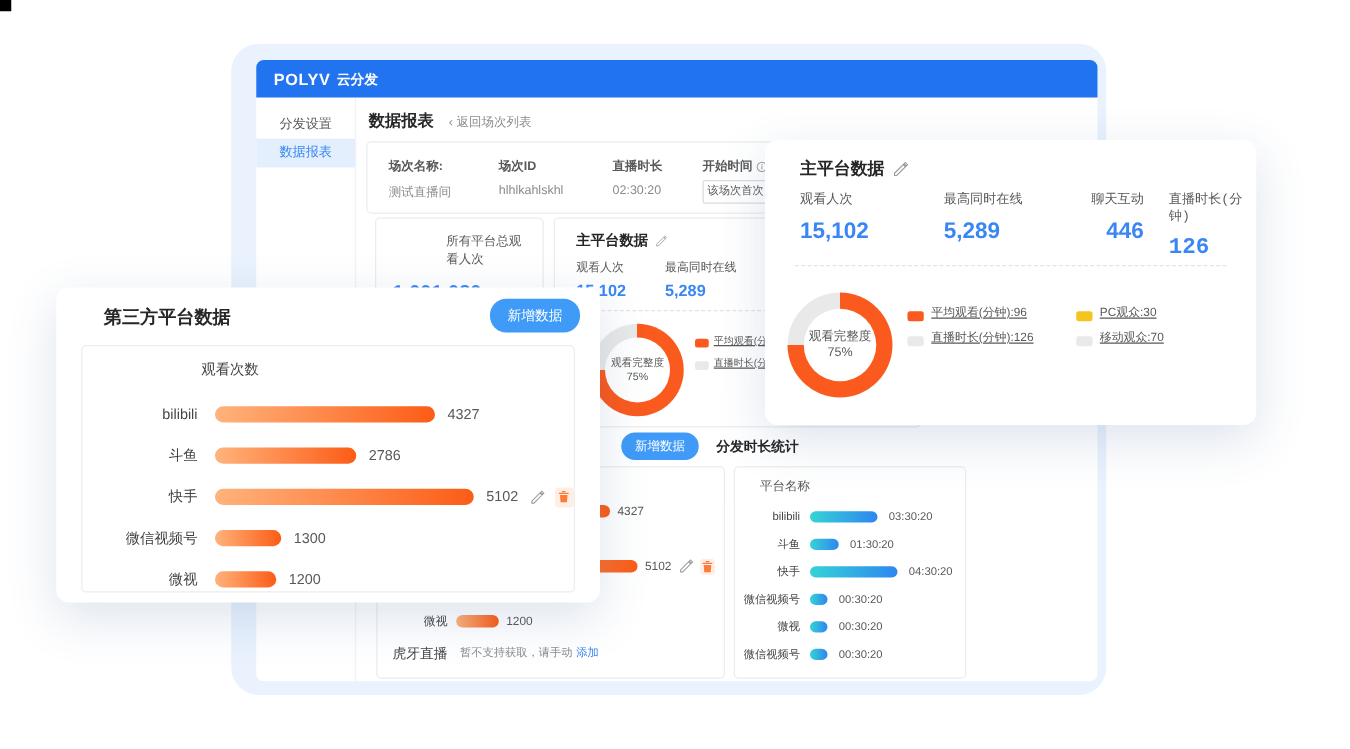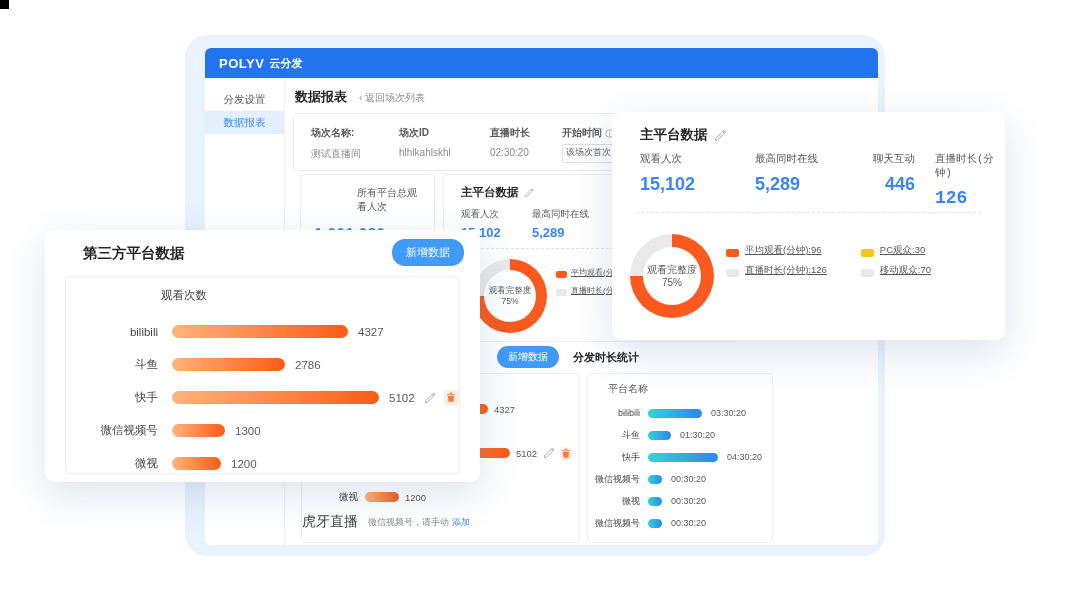--- a/index.html
+++ b/index.html
@@ -60,21 +60,21 @@
   
   .bg-bars-panel{position:absolute;left:16px;top:295px;width:279px;height:170px;padding-top:6px;}
   .bg-chart-header{margin-left:60px;font-size:10px;color:#434343;}
   .bg-rows{margin-top:4px;}
   .bar-row{display:flex;align-items:center;}
   .bar-row.bg{height:22px;}
   .bar-row.bg .bar-label{width:56px;text-align:right;font-size:9.5px;color:#434343;flex:none;}
   .bar-row.bg .bar-fill{height:10px;border-radius:5px;margin-left:7px;background:linear-gradient(90deg,#ffb37c,#fc5c16);}
   .bar-row.bg .bar-value{font-size:9.5px;color:#595959;margin-left:6px;}
   .note-row{display:flex;align-items:center;height:24px;margin-top:2px;}
-  .note-label{width:56px;text-align:right;font-size:14px;color:#434343;flex:none;}
+  .note-label{width:56px;text-align:right;font-size:11px;color:#434343;flex:none;}
   .note-text{font-size:9px;color:#8c8c8c;margin-left:10px;}
   .note-link{font-size:9px;color:#3a87f4;margin-left:3px;cursor:pointer;}
   
   .duration-panel{position:absolute;left:302px;top:295px;width:186px;height:170px;padding-top:8px;}
   .dur-header{margin-left:20px;font-size:10px;color:#595959;}
   .dur-rows{margin-top:6px;}
   .dur-row{display:flex;align-items:center;height:22px;}
   .dur-row .bar-label{width:52px;text-align:right;font-size:9px;color:#434343;flex:none;}
   .dur-row .bar-fill{height:9px;border-radius:4.5px;margin-left:8px;background:linear-gradient(90deg,#35d3d6,#2e86f0);}
   .dur-row .bar-value{font-size:9px;color:#595959;margin-left:9px;}
@@ -244,21 +244,21 @@
                 <span class="bar-value">1300</span>
               </div>
               <div class="bar-row bg">
                 <span class="bar-label">微视</span>
                 <div class="bar-fill" style="width: 34px;"></div>
                 <span class="bar-value">1200</span>
               </div>
             </div>
           <div class="note-row">
             <span class="note-label">虎牙直播</span>
-            <span class="note-text">微信视频号，请手动</span>
+            <span class="note-text">暂不支持获取，请手动</span>
             <span class="note-link">添加</span>
           </div>
         </div>
 
         <div class="panel duration-panel">
           <div class="dur-header">平台名称</div>
           <div class="dur-rows" id="dur-rows">
               <div class="dur-row">
                 <span class="bar-label">bilibili</span>
                 <div class="bar-fill" style="width: 54px;"></div>

